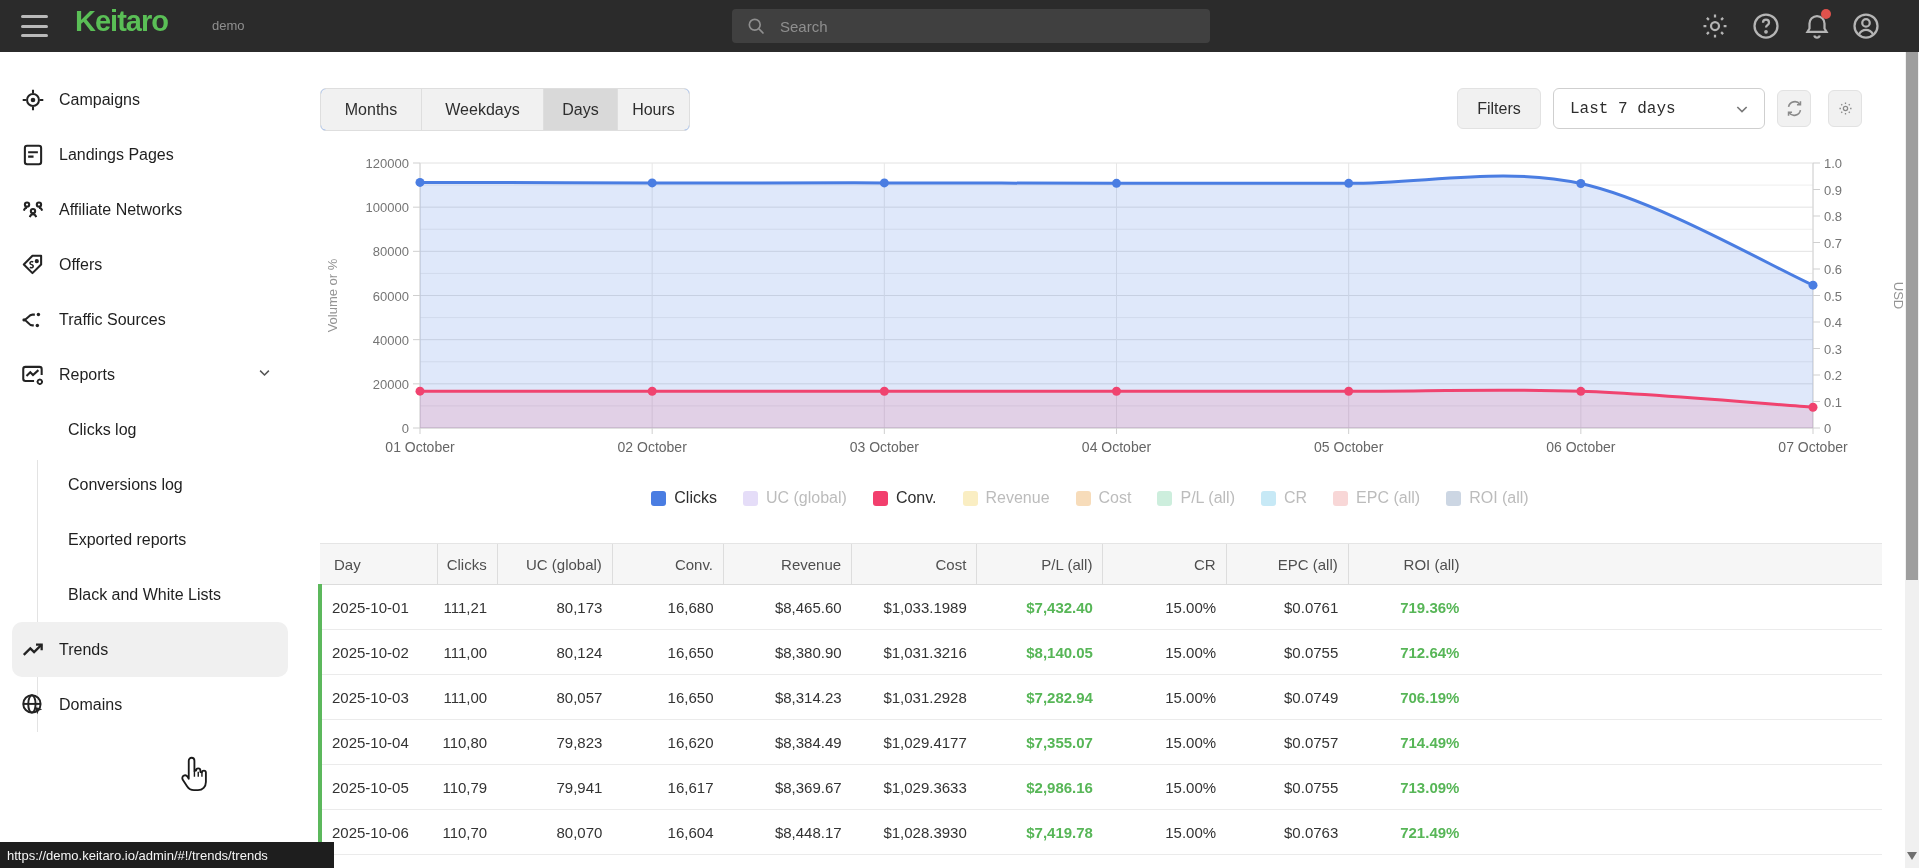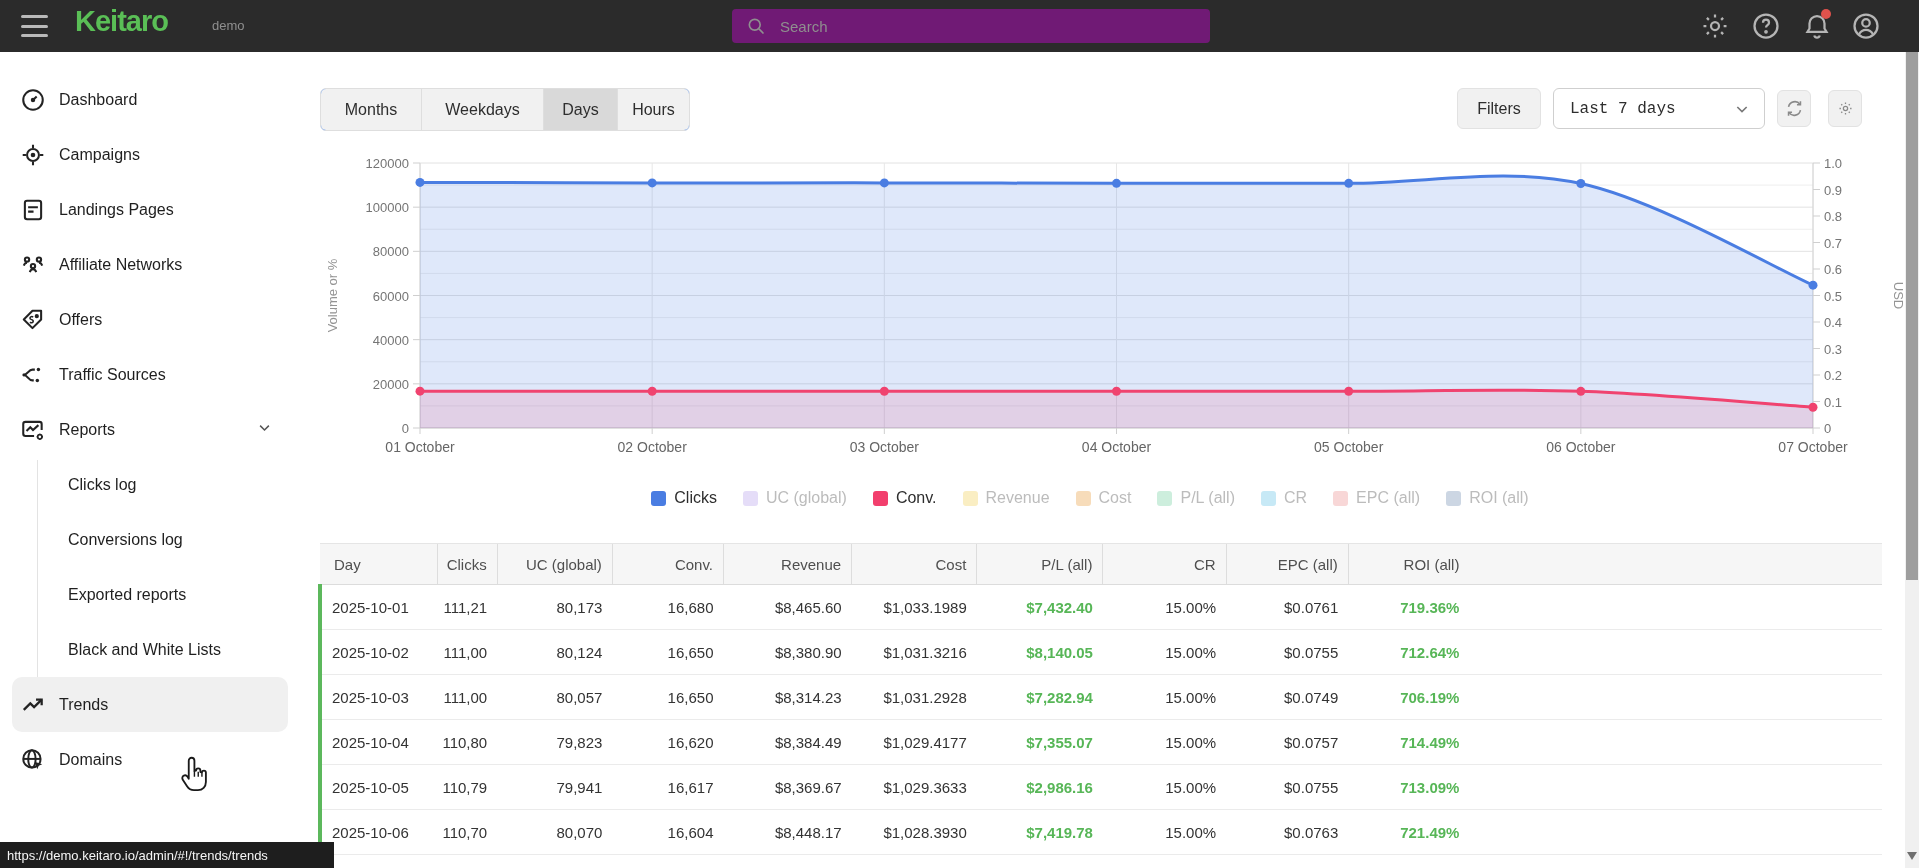--- a/index.html
+++ b/index.html
@@ -8,21 +8,21 @@
     background:#ffffff;
     font-family:"Liberation Sans","DejaVu Sans",sans-serif;
     -webkit-font-smoothing:antialiased;
   }
   
   .topbar{position:absolute;left:0;top:0;width:1919px;height:52px;background:#2b2b2b;z-index:30;}
   .hamburger{position:absolute;left:21px;top:15px;width:27px;height:22px;display:flex;flex-direction:column;justify-content:space-between;cursor:pointer;}
   .hamburger span{display:block;height:3px;border-radius:2px;background:#b9b9b9;}
   .logo{position:absolute;left:75px;top:5px;font-size:29px;font-weight:bold;color:#5abf56;letter-spacing:-1px;}
   .env{position:absolute;left:212px;top:18px;font-size:13px;color:#8f8f8f;}
-  .searchbox{position:absolute;left:732px;top:9px;width:478px;height:34px;background:#701a75;border-radius:4px;display:flex;align-items:center;}
+  .searchbox{position:absolute;left:732px;top:9px;width:478px;height:34px;background:#404040;border-radius:4px;display:flex;align-items:center;}
   .searchbox svg{margin-left:14px;}
   .searchbox input{flex:1;background:transparent;border:none;outline:none;color:#cfcfcf;font-size:15px;margin-left:12px;font-family:inherit;}
   .searchbox input::placeholder{color:#8f8f8f;}
   .top-icon{position:absolute;top:11px;width:30px;height:30px;cursor:pointer;}
   .top-icon svg{width:30px;height:30px;}
   .notif-dot{position:absolute;right:1px;top:-2px;width:10px;height:10px;border-radius:50%;background:#e0524c;}
   
   .sidebar{position:absolute;left:0;top:52px;width:300px;height:816px;background:#fff;z-index:5;}
   .sidebar-nav{position:absolute;left:0;top:20px;width:300px;}
   .side-item{display:flex;align-items:center;height:55px;padding:0 14px 0 20px;cursor:pointer;position:relative;}
@@ -123,28 +123,20 @@
         <circle cx="12" cy="12" r="9.2"></circle>
         <circle cx="12" cy="9.5" r="3"></circle>
         <path d="M6.5 18.4c1.2-2.2 3.2-3.4 5.5-3.4s4.3 1.2 5.5 3.4"></path>
       </svg>
   </div>
 </div>
 
 <div class="sidebar">
   <div class="guide-line"></div>
   <div class="sidebar-nav">
-      <div class="side-item">
-        <span class="side-icon"><svg viewBox="0 0 24 24" fill="none" stroke="#232323" stroke-width="1.9">
-            <circle cx="12" cy="12" r="9"></circle>
-            <path d="M12 12l3.4-3.2"></path>
-            <circle cx="12" cy="12" r="1.1" fill="#232323"></circle>
-          </svg></span>
-        <span class="side-label">Dashboard</span>
-      </div>
       <div class="side-item">
         <span class="side-icon"><svg viewBox="0 0 24 24" fill="none" stroke="#232323" stroke-width="1.9">
             <circle cx="12" cy="12" r="5.5"></circle>
             <circle cx="12" cy="12" r="1.2" fill="#232323"></circle>
             <path d="M12 2.5v3M12 18.5v3M2.5 12h3M18.5 12h3"></path>
           </svg></span>
         <span class="side-label">Campaigns</span>
       </div>
       <div class="side-item">
         <span class="side-icon"><svg viewBox="0 0 24 24" fill="none" stroke="#232323" stroke-width="1.9">

